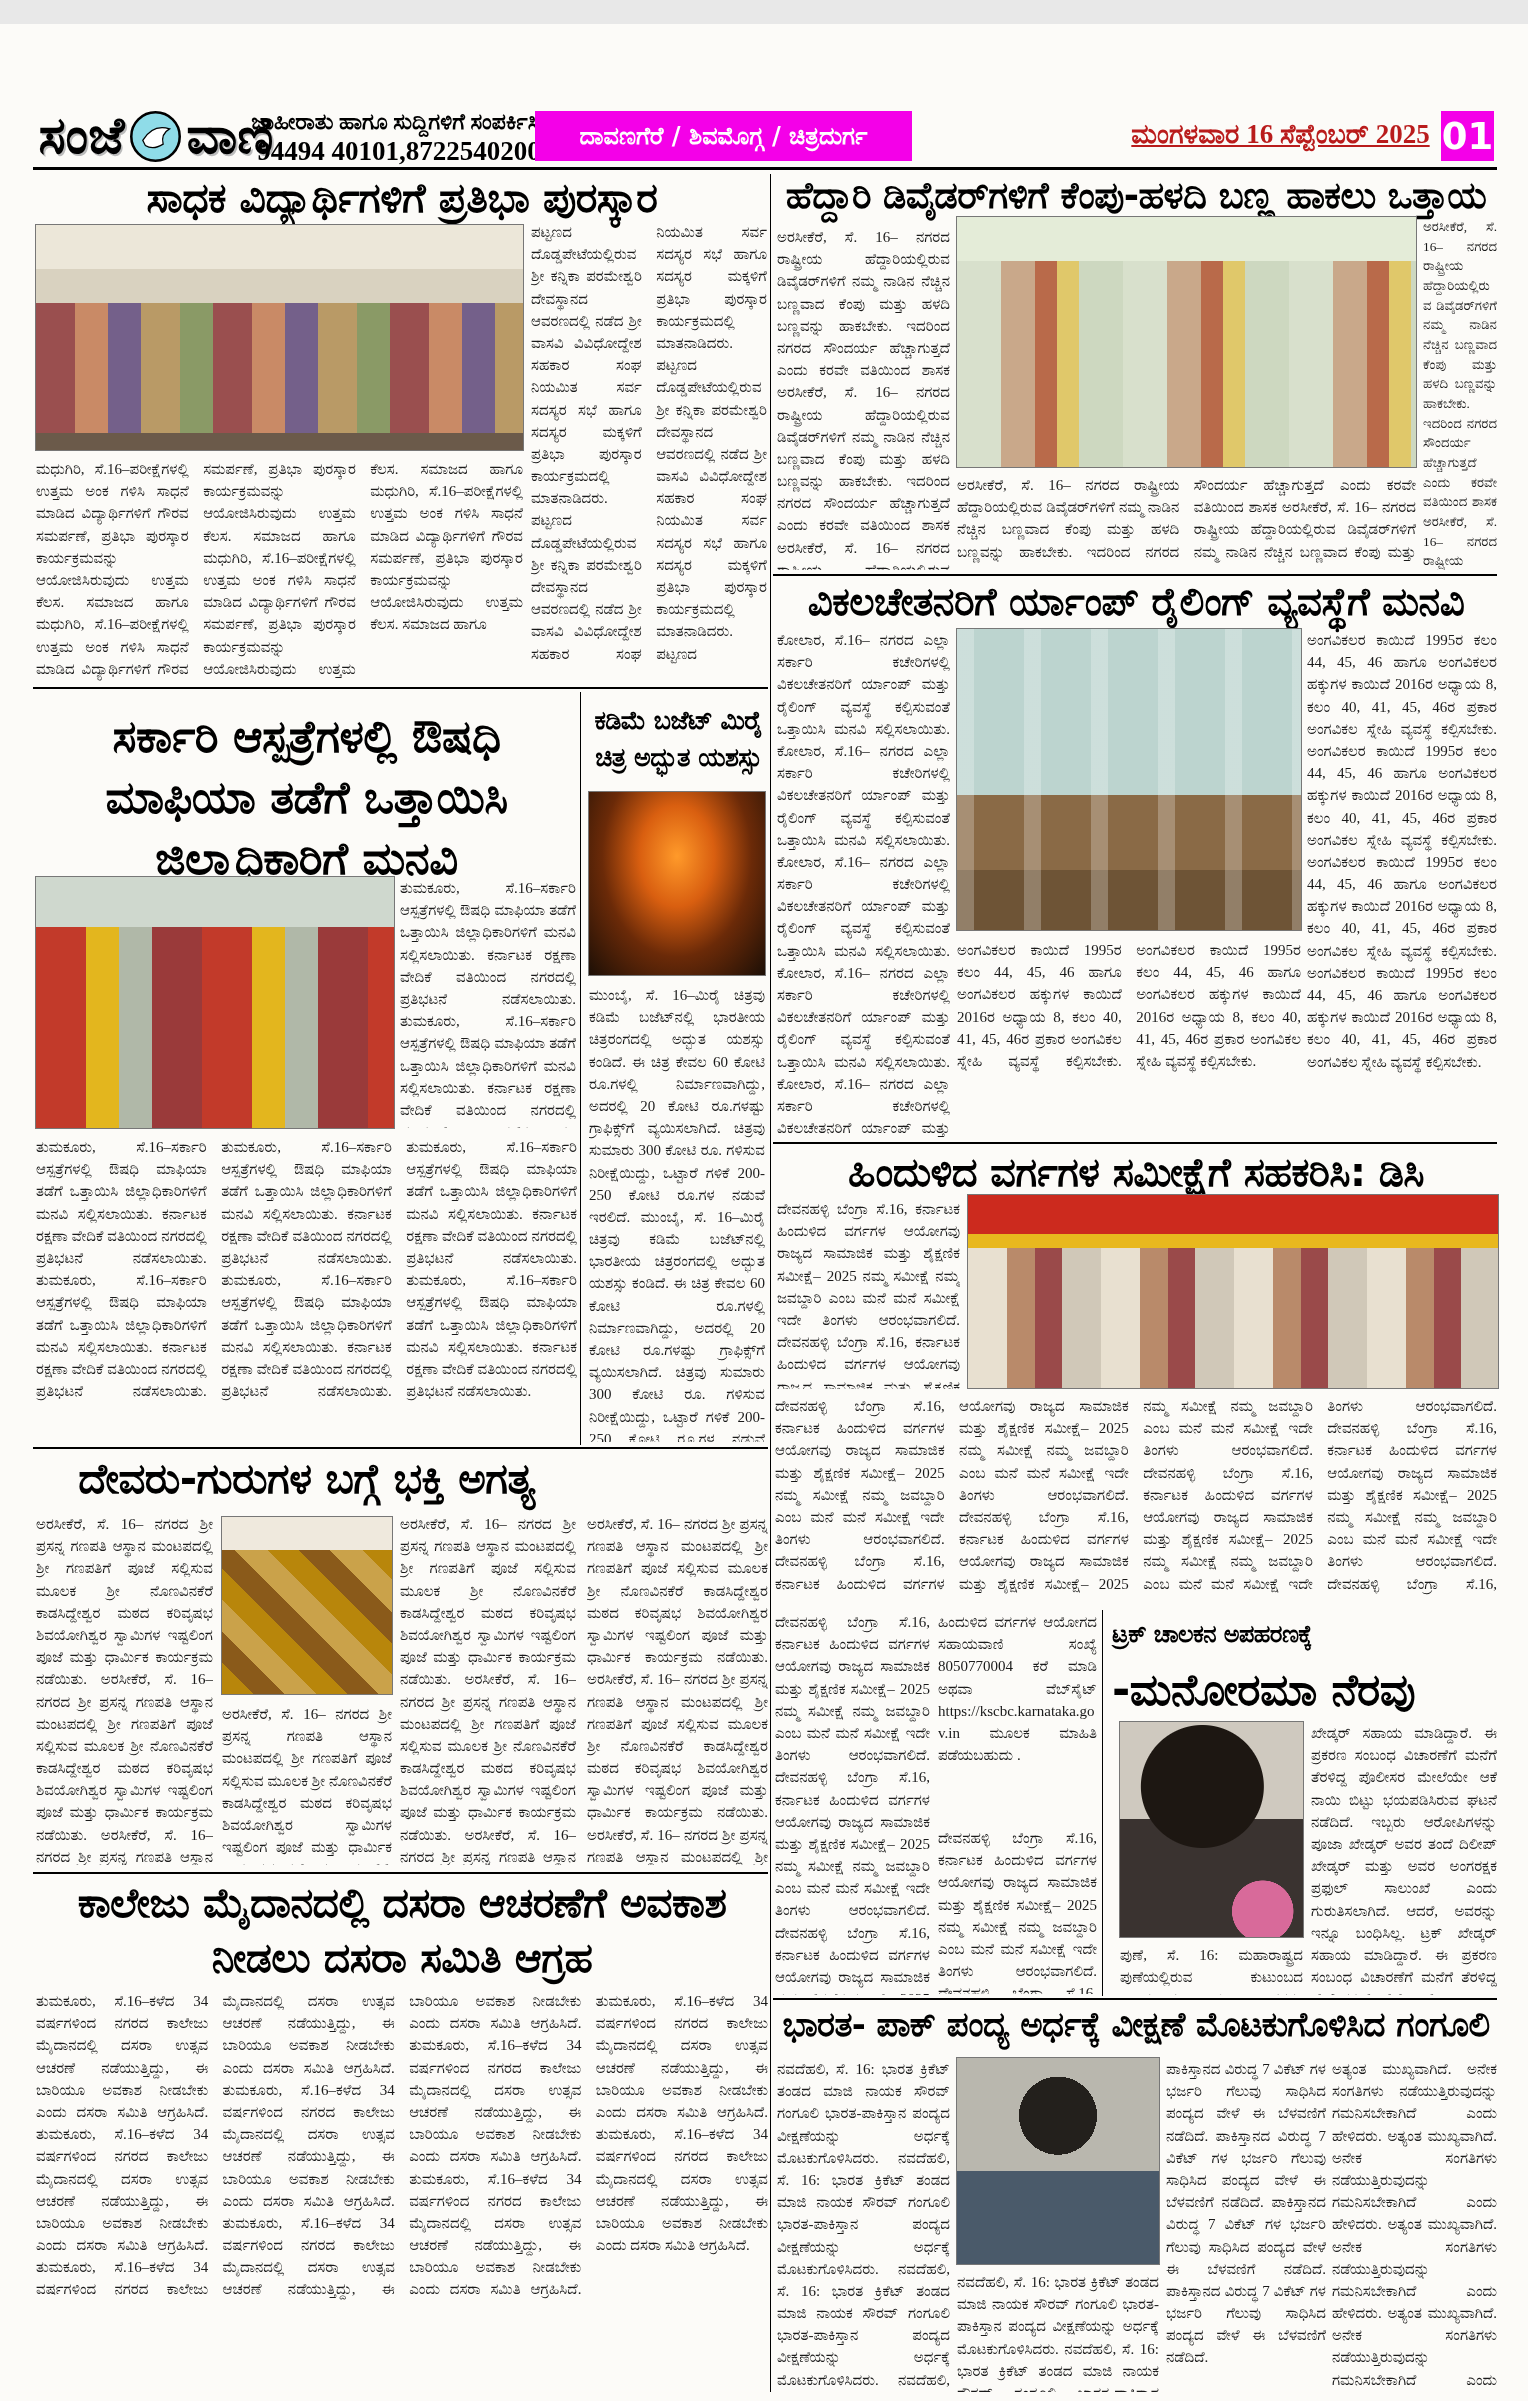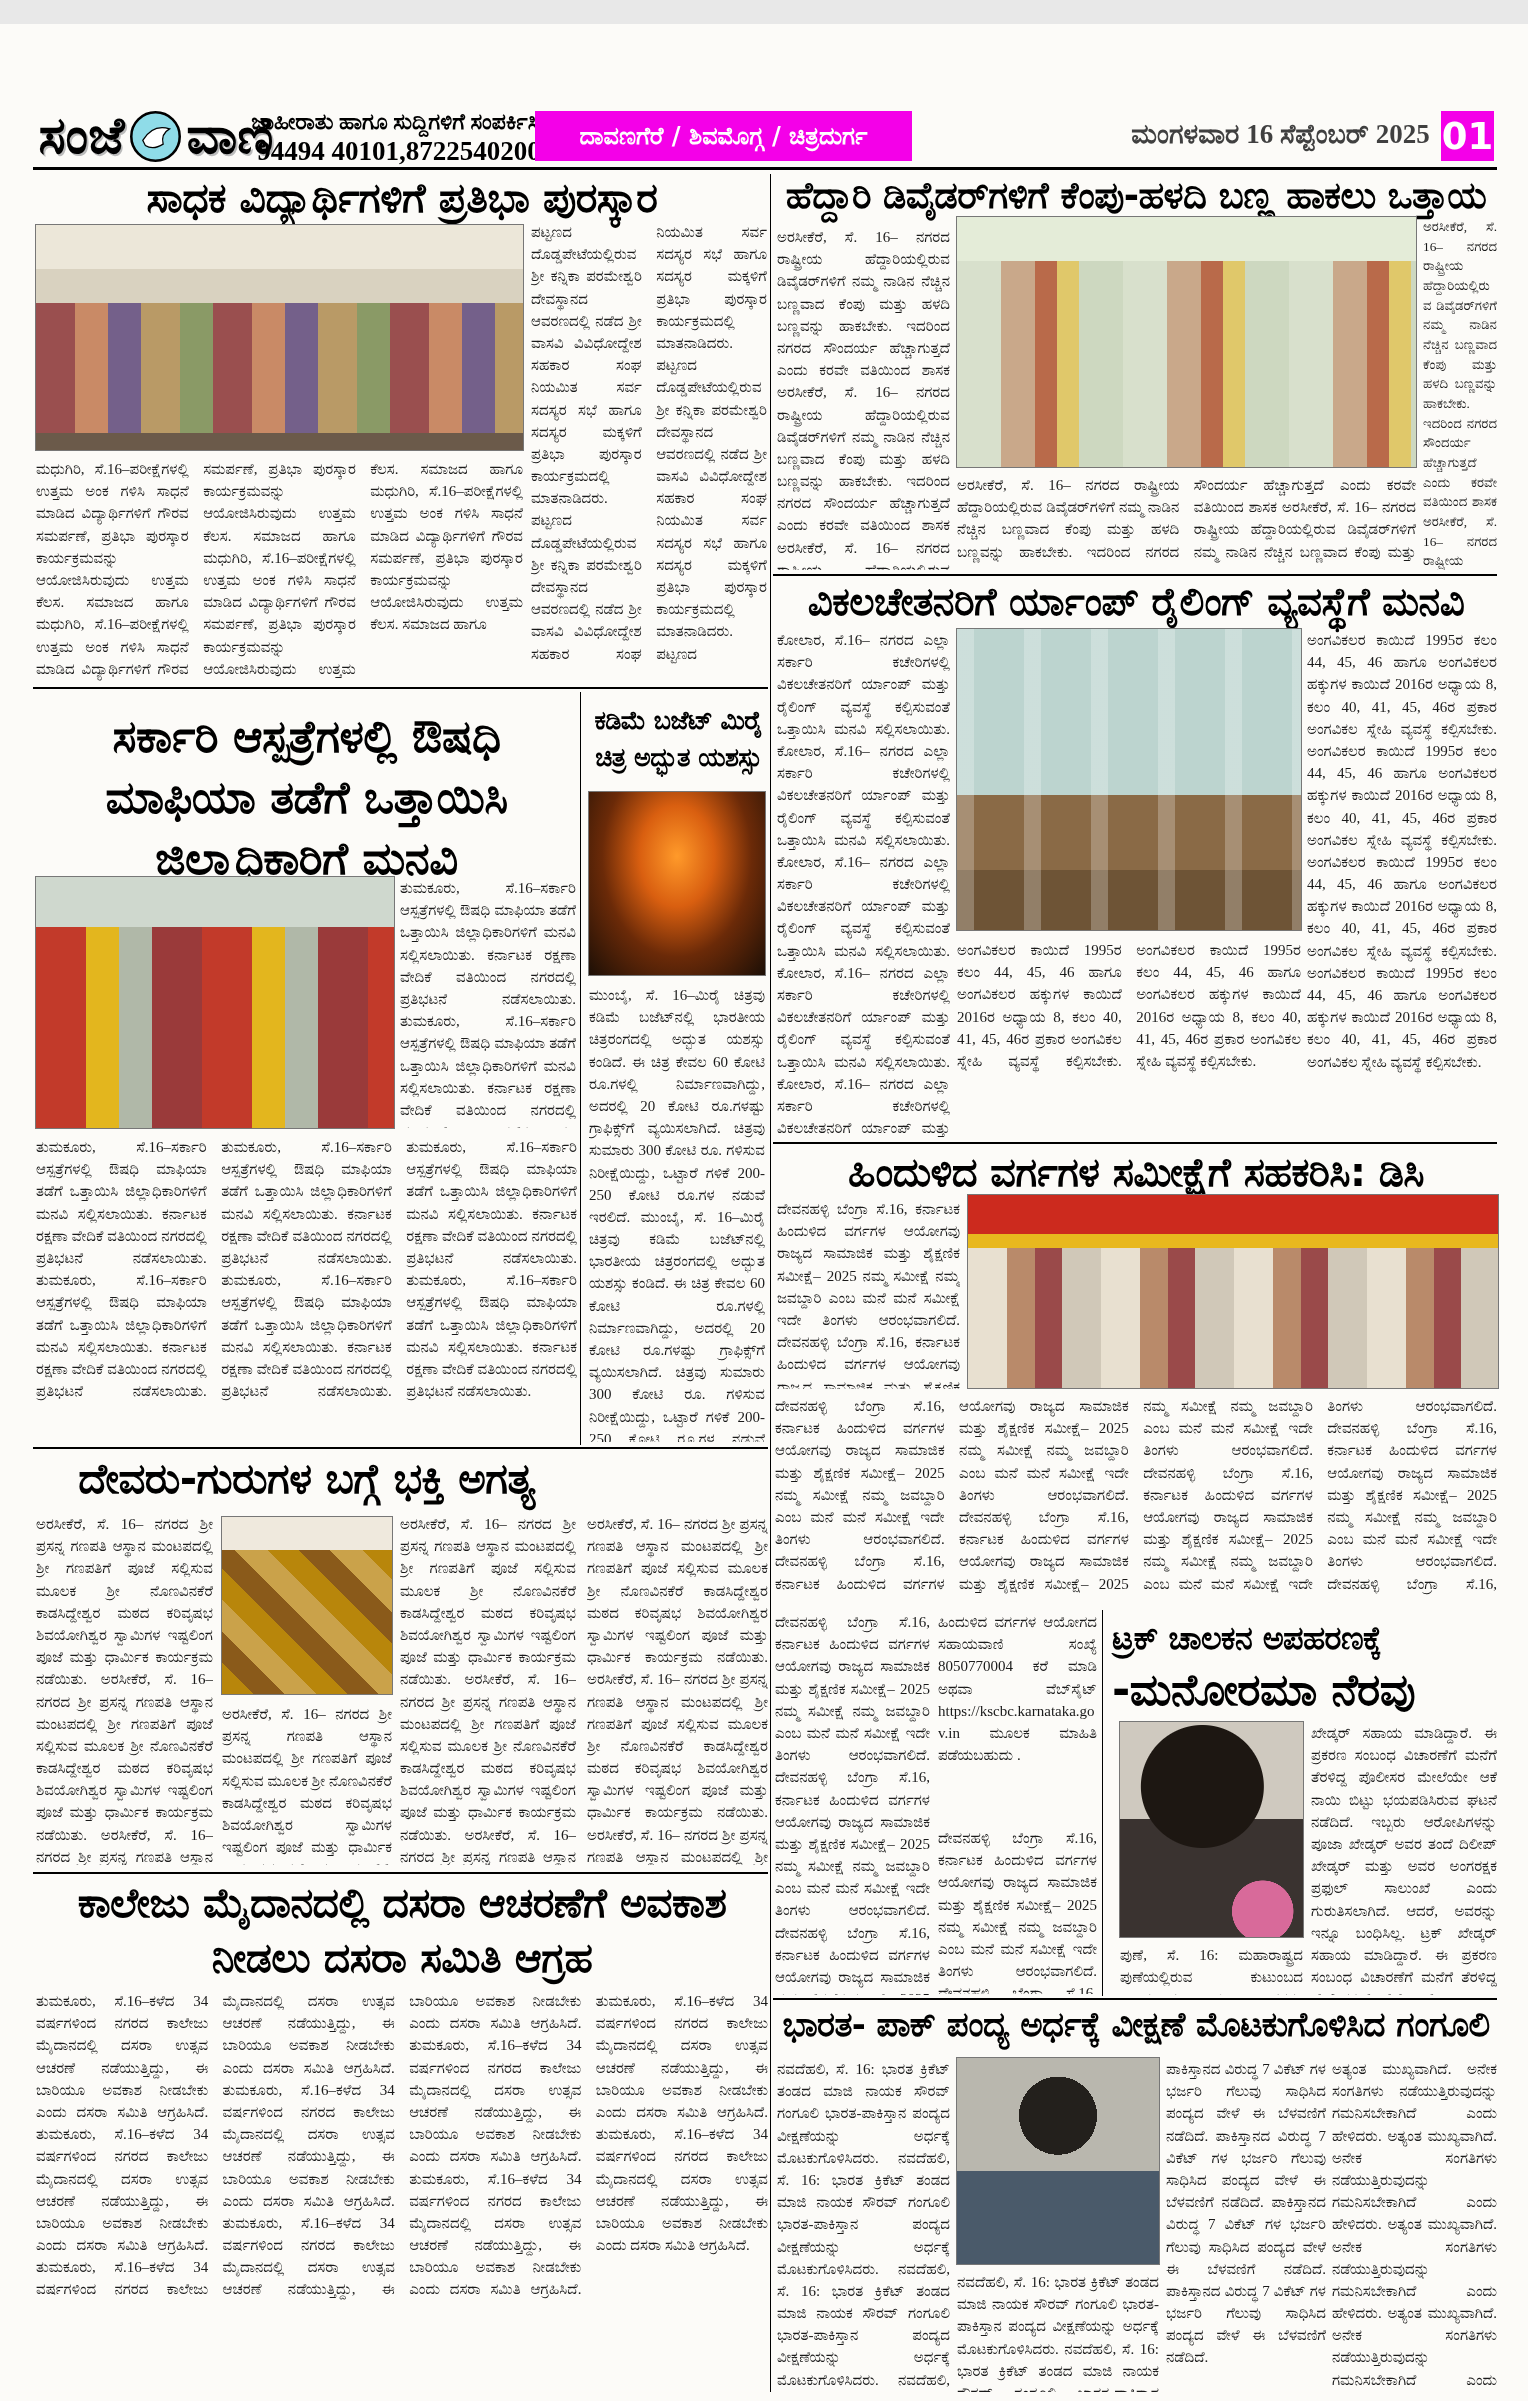--- a/index.html
+++ b/index.html
@@ -13,21 +13,21 @@
   .cols2{column-count:2;column-gap:14.4px;}
   .cols3{column-count:3;column-gap:14.4px;}
   .cols4{column-count:4;column-gap:14.4px;}
   .rule-h{background:#000;}
   .rule-v{background:#000;}
   .ph{outline:0.6px solid #777;}
   .magenta{color:#fff;font-family:"DejaVu Sans",sans-serif;font-weight:700;}
   .logo{font-family:"DejaVu Sans",sans-serif;font-weight:700;font-size:51px;
         color:#000;text-shadow:1.7px 1.7px 0 #bbb;display:flex;align-items:center;gap:5.5px;}
   .contact{font-family:"Liberation Serif",serif;font-weight:700;text-align:center;color:#000;}
-  .datebox{font-family:"Liberation Serif",serif;font-weight:700;font-size:27px;color:#404040;}
+  .datebox{font-family:"Liberation Serif",serif;font-weight:700;font-size:27px;color:#b91c1c;text-decoration:underline;}
   .pagenum{display:flex;align-items:center;justify-content:center;font-size:37px;}
   .ph-award{background:
     linear-gradient(0deg,#6b5a4a 0 16.6px,rgba(0,0,0,0) 16.6px),
     linear-gradient(180deg,#ece7d9 0 44px,#d9d2c0 44px 78px,rgba(0,0,0,0) 78px),
     repeating-linear-gradient(90deg,#9a4f4f 0 39px,#c98a66 39px 72px,#74608a 72px 105px,#b99a66 105px 144px,#8a9a66 144px 177px);}
   .ph-protest{background:
     linear-gradient(180deg,#cfd8ce 0 50px,rgba(0,0,0,0) 50px),
     repeating-linear-gradient(90deg,#c23a2a 0 50px,#e3b61e 50px 83px,#b0b8a8 83px 116px,#9a3a3a 116px 166px);}
   .ph-poster{background:radial-gradient(ellipse at 50% 35%,#ff9a2a 0%,#d95f10 30%,#6b2a08 60%,#1c0f06 100%);}
   .ph-temple{background:
@@ -122,21 +122,21 @@
 
   <div class="abs hl" style="left:775px;top:1126px;width:722px;font-size:40px;">ಹಿಂದುಳಿದ ವರ್ಗಗಳ ಸಮೀಕ್ಷೆಗೆ ಸಹಕರಿಸಿ: ಡಿಸಿ</div>
   <div class="abs txt" style="left:777px;top:1174px;width:183px;height:191px;">ದೇವನಹಳ್ಳಿ ಬೆಂಗ್ರಾ ಸೆ.16, ಕರ್ನಾಟಕ ಹಿಂದುಳಿದ ವರ್ಗಗಳ ಆಯೋಗವು ರಾಜ್ಯದ ಸಾಮಾಜಿಕ ಮತ್ತು ಶೈಕ್ಷಣಿಕ ಸಮೀಕ್ಷೆ– 2025 ನಮ್ಮ ಸಮೀಕ್ಷೆ ನಮ್ಮ ಜವಬ್ದಾರಿ ಎಂಬ ಮನೆ ಮನೆ ಸಮೀಕ್ಷೆ ಇದೇ ತಿಂಗಳು ಆರಂಭವಾಗಲಿದೆ. ದೇವನಹಳ್ಳಿ ಬೆಂಗ್ರಾ ಸೆ.16, ಕರ್ನಾಟಕ ಹಿಂದುಳಿದ ವರ್ಗಗಳ ಆಯೋಗವು ರಾಜ್ಯದ ಸಾಮಾಜಿಕ ಮತ್ತು ಶೈಕ್ಷಣಿಕ ಸಮೀಕ್ಷೆ– 2025 ನಮ್ಮ ಸಮೀಕ್ಷೆ ನಮ್ಮ ಜವಬ್ದಾರಿ ಎಂಬ ಮನೆ ಮನೆ ಸಮೀಕ್ಷೆ ಇದೇ ತಿಂಗಳು ಆರಂಭವಾಗಲಿದೆ.</div>
   <div class="abs ph ph-survey" style="left:968px;top:1171px;width:530px;height:193px;"></div>
   <div class="abs txt cols4" style="left:775px;top:1371px;width:722px;height:210px;">ದೇವನಹಳ್ಳಿ ಬೆಂಗ್ರಾ ಸೆ.16, ಕರ್ನಾಟಕ ಹಿಂದುಳಿದ ವರ್ಗಗಳ ಆಯೋಗವು ರಾಜ್ಯದ ಸಾಮಾಜಿಕ ಮತ್ತು ಶೈಕ್ಷಣಿಕ ಸಮೀಕ್ಷೆ– 2025 ನಮ್ಮ ಸಮೀಕ್ಷೆ ನಮ್ಮ ಜವಬ್ದಾರಿ ಎಂಬ ಮನೆ ಮನೆ ಸಮೀಕ್ಷೆ ಇದೇ ತಿಂಗಳು ಆರಂಭವಾಗಲಿದೆ. ದೇವನಹಳ್ಳಿ ಬೆಂಗ್ರಾ ಸೆ.16, ಕರ್ನಾಟಕ ಹಿಂದುಳಿದ ವರ್ಗಗಳ ಆಯೋಗವು ರಾಜ್ಯದ ಸಾಮಾಜಿಕ ಮತ್ತು ಶೈಕ್ಷಣಿಕ ಸಮೀಕ್ಷೆ– 2025 ನಮ್ಮ ಸಮೀಕ್ಷೆ ನಮ್ಮ ಜವಬ್ದಾರಿ ಎಂಬ ಮನೆ ಮನೆ ಸಮೀಕ್ಷೆ ಇದೇ ತಿಂಗಳು ಆರಂಭವಾಗಲಿದೆ. ದೇವನಹಳ್ಳಿ ಬೆಂಗ್ರಾ ಸೆ.16, ಕರ್ನಾಟಕ ಹಿಂದುಳಿದ ವರ್ಗಗಳ ಆಯೋಗವು ರಾಜ್ಯದ ಸಾಮಾಜಿಕ ಮತ್ತು ಶೈಕ್ಷಣಿಕ ಸಮೀಕ್ಷೆ– 2025 ನಮ್ಮ ಸಮೀಕ್ಷೆ ನಮ್ಮ ಜವಬ್ದಾರಿ ಎಂಬ ಮನೆ ಮನೆ ಸಮೀಕ್ಷೆ ಇದೇ ತಿಂಗಳು ಆರಂಭವಾಗಲಿದೆ. ದೇವನಹಳ್ಳಿ ಬೆಂಗ್ರಾ ಸೆ.16, ಕರ್ನಾಟಕ ಹಿಂದುಳಿದ ವರ್ಗಗಳ ಆಯೋಗವು ರಾಜ್ಯದ ಸಾಮಾಜಿಕ ಮತ್ತು ಶೈಕ್ಷಣಿಕ ಸಮೀಕ್ಷೆ– 2025 ನಮ್ಮ ಸಮೀಕ್ಷೆ ನಮ್ಮ ಜವಬ್ದಾರಿ ಎಂಬ ಮನೆ ಮನೆ ಸಮೀಕ್ಷೆ ಇದೇ ತಿಂಗಳು ಆರಂಭವಾಗಲಿದೆ. ದೇವನಹಳ್ಳಿ ಬೆಂಗ್ರಾ ಸೆ.16, ಕರ್ನಾಟಕ ಹಿಂದುಳಿದ ವರ್ಗಗಳ ಆಯೋಗವು ರಾಜ್ಯದ ಸಾಮಾಜಿಕ ಮತ್ತು ಶೈಕ್ಷಣಿಕ ಸಮೀಕ್ಷೆ– 2025 ನಮ್ಮ ಸಮೀಕ್ಷೆ ನಮ್ಮ ಜವಬ್ದಾರಿ ಎಂಬ ಮನೆ ಮನೆ ಸಮೀಕ್ಷೆ ಇದೇ ತಿಂಗಳು ಆರಂಭವಾಗಲಿದೆ. ದೇವನಹಳ್ಳಿ ಬೆಂಗ್ರಾ ಸೆ.16, ಕರ್ನಾಟಕ ಹಿಂದುಳಿದ ವರ್ಗಗಳ ಆಯೋಗವು ರಾಜ್ಯದ ಸಾಮಾಜಿಕ ಮತ್ತು ಶೈಕ್ಷಣಿಕ ಸಮೀಕ್ಷೆ– 2025 ನಮ್ಮ ಸಮೀಕ್ಷೆ ನಮ್ಮ ಜವಬ್ದಾರಿ ಎಂಬ ಮನೆ ಮನೆ ಸಮೀಕ್ಷೆ ಇದೇ ತಿಂಗಳು ಆರಂಭವಾಗಲಿದೆ.</div>
   <div class="abs txt" style="left:775px;top:1587px;width:155px;height:384px;">ದೇವನಹಳ್ಳಿ ಬೆಂಗ್ರಾ ಸೆ.16, ಕರ್ನಾಟಕ ಹಿಂದುಳಿದ ವರ್ಗಗಳ ಆಯೋಗವು ರಾಜ್ಯದ ಸಾಮಾಜಿಕ ಮತ್ತು ಶೈಕ್ಷಣಿಕ ಸಮೀಕ್ಷೆ– 2025 ನಮ್ಮ ಸಮೀಕ್ಷೆ ನಮ್ಮ ಜವಬ್ದಾರಿ ಎಂಬ ಮನೆ ಮನೆ ಸಮೀಕ್ಷೆ ಇದೇ ತಿಂಗಳು ಆರಂಭವಾಗಲಿದೆ. ದೇವನಹಳ್ಳಿ ಬೆಂಗ್ರಾ ಸೆ.16, ಕರ್ನಾಟಕ ಹಿಂದುಳಿದ ವರ್ಗಗಳ ಆಯೋಗವು ರಾಜ್ಯದ ಸಾಮಾಜಿಕ ಮತ್ತು ಶೈಕ್ಷಣಿಕ ಸಮೀಕ್ಷೆ– 2025 ನಮ್ಮ ಸಮೀಕ್ಷೆ ನಮ್ಮ ಜವಬ್ದಾರಿ ಎಂಬ ಮನೆ ಮನೆ ಸಮೀಕ್ಷೆ ಇದೇ ತಿಂಗಳು ಆರಂಭವಾಗಲಿದೆ. ದೇವನಹಳ್ಳಿ ಬೆಂಗ್ರಾ ಸೆ.16, ಕರ್ನಾಟಕ ಹಿಂದುಳಿದ ವರ್ಗಗಳ ಆಯೋಗವು ರಾಜ್ಯದ ಸಾಮಾಜಿಕ ಮತ್ತು ಶೈಕ್ಷಣಿಕ ಸಮೀಕ್ಷೆ– 2025 ನಮ್ಮ ಸಮೀಕ್ಷೆ ನಮ್ಮ ಜವಬ್ದಾರಿ ಎಂಬ ಮನೆ ಮನೆ ಸಮೀಕ್ಷೆ ಇದೇ ತಿಂಗಳು ಆರಂಭವಾಗಲಿದೆ.</div>
   <div class="abs txt" style="left:938px;top:1587px;width:159px;height:211px;">ಹಿಂದುಳಿದ ವರ್ಗಗಳ ಆಯೋಗದ ಸಹಾಯವಾಣಿ ಸಂಖ್ಯೆ 8050770004 ಕರೆ ಮಾಡಿ ಅಥವಾ ವೆಬ್‌ಸೈಟ್ https://kscbc.karnataka.gov.in ಮೂಲಕ ಮಾಹಿತಿ ಪಡೆಯಬಹುದು .</div>
   <div class="abs txt" style="left:938px;top:1803px;width:159px;height:167px;">ದೇವನಹಳ್ಳಿ ಬೆಂಗ್ರಾ ಸೆ.16, ಕರ್ನಾಟಕ ಹಿಂದುಳಿದ ವರ್ಗಗಳ ಆಯೋಗವು ರಾಜ್ಯದ ಸಾಮಾಜಿಕ ಮತ್ತು ಶೈಕ್ಷಣಿಕ ಸಮೀಕ್ಷೆ– 2025 ನಮ್ಮ ಸಮೀಕ್ಷೆ ನಮ್ಮ ಜವಬ್ದಾರಿ ಎಂಬ ಮನೆ ಮನೆ ಸಮೀಕ್ಷೆ ಇದೇ ತಿಂಗಳು ಆರಂಭವಾಗಲಿದೆ. ದೇವನಹಳ್ಳಿ ಬೆಂಗ್ರಾ ಸೆ.16, ಕರ್ನಾಟಕ ಹಿಂದುಳಿದ ವರ್ಗಗಳ ಆಯೋಗವು ರಾಜ್ಯದ ಸಾಮಾಜಿಕ ಮತ್ತು ಶೈಕ್ಷಣಿಕ ಸಮೀಕ್ಷೆ– 2025 ನಮ್ಮ ಸಮೀಕ್ಷೆ ನಮ್ಮ ಜವಬ್ದಾರಿ ಎಂಬ ಮನೆ ಮನೆ ಸಮೀಕ್ಷೆ ಇದೇ ತಿಂಗಳು ಆರಂಭವಾಗಲಿದೆ.</div>
 
   <div class="abs rule-v" style="left:1102px;top:1586px;width:1.1px;height:386px;"></div>
-  <div class="abs hl" style="left:1112px;top:1597px;width:385px;font-size:32px;text-align:left;">ಟ್ರಕ್ ಚಾಲಕನ ಅಪಹರಣಕ್ಕೆ</div>
+  <div class="abs hl" style="left:1112px;top:1597px;width:385px;font-size:24px;text-align:left;">ಟ್ರಕ್ ಚಾಲಕನ ಅಪಹರಣಕ್ಕೆ</div>
   <div class="abs hl" style="left:1112px;top:1642px;width:385px;font-size:44px;text-align:left;">-ಮನೋರಮಾ ನೆರವು</div>
   <div class="abs ph ph-woman" style="left:1120px;top:1698px;width:183px;height:215px;"></div>
   <div class="abs txt" style="left:1311px;top:1698px;width:186px;height:273px;">ಖೇಡ್ಕರ್ ಸಹಾಯ ಮಾಡಿದ್ದಾರೆ. ಈ ಪ್ರಕರಣ ಸಂಬಂಧ ವಿಚಾರಣೆಗೆ ಮನೆಗೆ ತೆರಳಿದ್ದ ಪೊಲೀಸರ ಮೇಲೆಯೇ ಆಕೆ ನಾಯಿ ಬಿಟ್ಟು ಭಯಪಡಿಸಿರುವ ಘಟನೆ ನಡೆದಿದೆ. ಇಬ್ಬರು ಆರೋಪಿಗಳನ್ನು ಪೂಜಾ ಖೇಡ್ಕರ್ ಅವರ ತಂದೆ ದಿಲೀಪ್ ಖೇಡ್ಕರ್ ಮತ್ತು ಅವರ ಅಂಗರಕ್ಷಕ ಪ್ರಫುಲ್ ಸಾಲುಂಖೆ ಎಂದು ಗುರುತಿಸಲಾಗಿದೆ. ಆದರೆ, ಅವರನ್ನು ಇನ್ನೂ ಬಂಧಿಸಿಲ್ಲ. ಟ್ರಕ್ ಖೇಡ್ಕರ್ ಸಹಾಯ ಮಾಡಿದ್ದಾರೆ. ಈ ಪ್ರಕರಣ ಸಂಬಂಧ ವಿಚಾರಣೆಗೆ ಮನೆಗೆ ತೆರಳಿದ್ದ ಪೊಲೀಸರ ಮೇಲೆಯೇ ಆಕೆ ನಾಯಿ ಬಿಟ್ಟು ಭಯಪಡಿಸಿರುವ ಘಟನೆ ನಡೆದಿದೆ. ಇಬ್ಬರು ಆರೋಪಿಗಳನ್ನು ಪೂಜಾ ಖೇಡ್ಕರ್ ಅವರ ತಂದೆ ದಿಲೀಪ್ ಖೇಡ್ಕರ್ ಮತ್ತು ಅವರ ಅಂಗರಕ್ಷಕ ಪ್ರಫುಲ್ ಸಾಲುಂಖೆ ಎಂದು ಗುರುತಿಸಲಾಗಿದೆ. ಆದರೆ, ಅವರನ್ನು ಇನ್ನೂ ಬಂಧಿಸಿಲ್ಲ. ಟ್ರಕ್</div>
   <div class="abs txt" style="left:1120px;top:1920px;width:183px;height:51px;">ಪುಣೆ, ಸೆ. 16: ಮಹಾರಾಷ್ಟ್ರದ ಪುಣೆಯಲ್ಲಿರುವ ಕುಟುಂಬದ ನಿವಾಸದಿಂದ ಟ್ರಕ್ ಚಾಲಕನನ್ನು ಅಪಹರಿಸಿದ ಇಬ್ಬರು ಆರೋಪಿಗಳಿಗೆ ಪೂಜಾ</div>
   <div class="abs rule-h" style="left:773px;top:1974px;width:724px;height:2.2px;"></div>
 
   <div class="abs hl" style="left:775px;top:1982px;width:722px;font-size:34px;">ಭಾರತ- ಪಾಕ್ ಪಂದ್ಯ ಅರ್ಧಕ್ಕೆ ವೀಕ್ಷಣೆ ಮೊಟಕುಗೊಳಿಸಿದ ಗಂಗೂಲಿ</div>
   <div class="abs txt" style="left:777px;top:2034px;width:173px;height:334px;">ನವದೆಹಲಿ, ಸೆ. 16: ಭಾರತ ಕ್ರಿಕೆಟ್ ತಂಡದ ಮಾಜಿ ನಾಯಕ ಸೌರವ್ ಗಂಗೂಲಿ ಭಾರತ-ಪಾಕಿಸ್ತಾನ ಪಂದ್ಯದ ವೀಕ್ಷಣೆಯನ್ನು ಅರ್ಧಕ್ಕೆ ಮೊಟಕುಗೊಳಿಸಿದರು. ನವದೆಹಲಿ, ಸೆ. 16: ಭಾರತ ಕ್ರಿಕೆಟ್ ತಂಡದ ಮಾಜಿ ನಾಯಕ ಸೌರವ್ ಗಂಗೂಲಿ ಭಾರತ-ಪಾಕಿಸ್ತಾನ ಪಂದ್ಯದ ವೀಕ್ಷಣೆಯನ್ನು ಅರ್ಧಕ್ಕೆ ಮೊಟಕುಗೊಳಿಸಿದರು. ನವದೆಹಲಿ, ಸೆ. 16: ಭಾರತ ಕ್ರಿಕೆಟ್ ತಂಡದ ಮಾಜಿ ನಾಯಕ ಸೌರವ್ ಗಂಗೂಲಿ ಭಾರತ-ಪಾಕಿಸ್ತಾನ ಪಂದ್ಯದ ವೀಕ್ಷಣೆಯನ್ನು ಅರ್ಧಕ್ಕೆ ಮೊಟಕುಗೊಳಿಸಿದರು. ನವದೆಹಲಿ, ಸೆ. 16: ಭಾರತ ಕ್ರಿಕೆಟ್ ತಂಡದ ಮಾಜಿ ನಾಯಕ ಸೌರವ್ ಗಂಗೂಲಿ ಭಾರತ-ಪಾಕಿಸ್ತಾನ ಪಂದ್ಯದ ವೀಕ್ಷಣೆಯನ್ನು ಅರ್ಧಕ್ಕೆ ಮೊಟಕುಗೊಳಿಸಿದರು.</div>
   <div class="abs ph ph-ganguly" style="left:957px;top:2034px;width:202px;height:206px;"></div>
   <div class="abs txt" style="left:957px;top:2247px;width:202px;height:121px;">ನವದೆಹಲಿ, ಸೆ. 16: ಭಾರತ ಕ್ರಿಕೆಟ್ ತಂಡದ ಮಾಜಿ ನಾಯಕ ಸೌರವ್ ಗಂಗೂಲಿ ಭಾರತ-ಪಾಕಿಸ್ತಾನ ಪಂದ್ಯದ ವೀಕ್ಷಣೆಯನ್ನು ಅರ್ಧಕ್ಕೆ ಮೊಟಕುಗೊಳಿಸಿದರು. ನವದೆಹಲಿ, ಸೆ. 16: ಭಾರತ ಕ್ರಿಕೆಟ್ ತಂಡದ ಮಾಜಿ ನಾಯಕ ಸೌರವ್ ಗಂಗೂಲಿ ಭಾರತ-ಪಾಕಿಸ್ತಾನ ಪಂದ್ಯದ ವೀಕ್ಷಣೆಯನ್ನು ಅರ್ಧಕ್ಕೆ ಮೊಟಕುಗೊಳಿಸಿದರು.</div>

